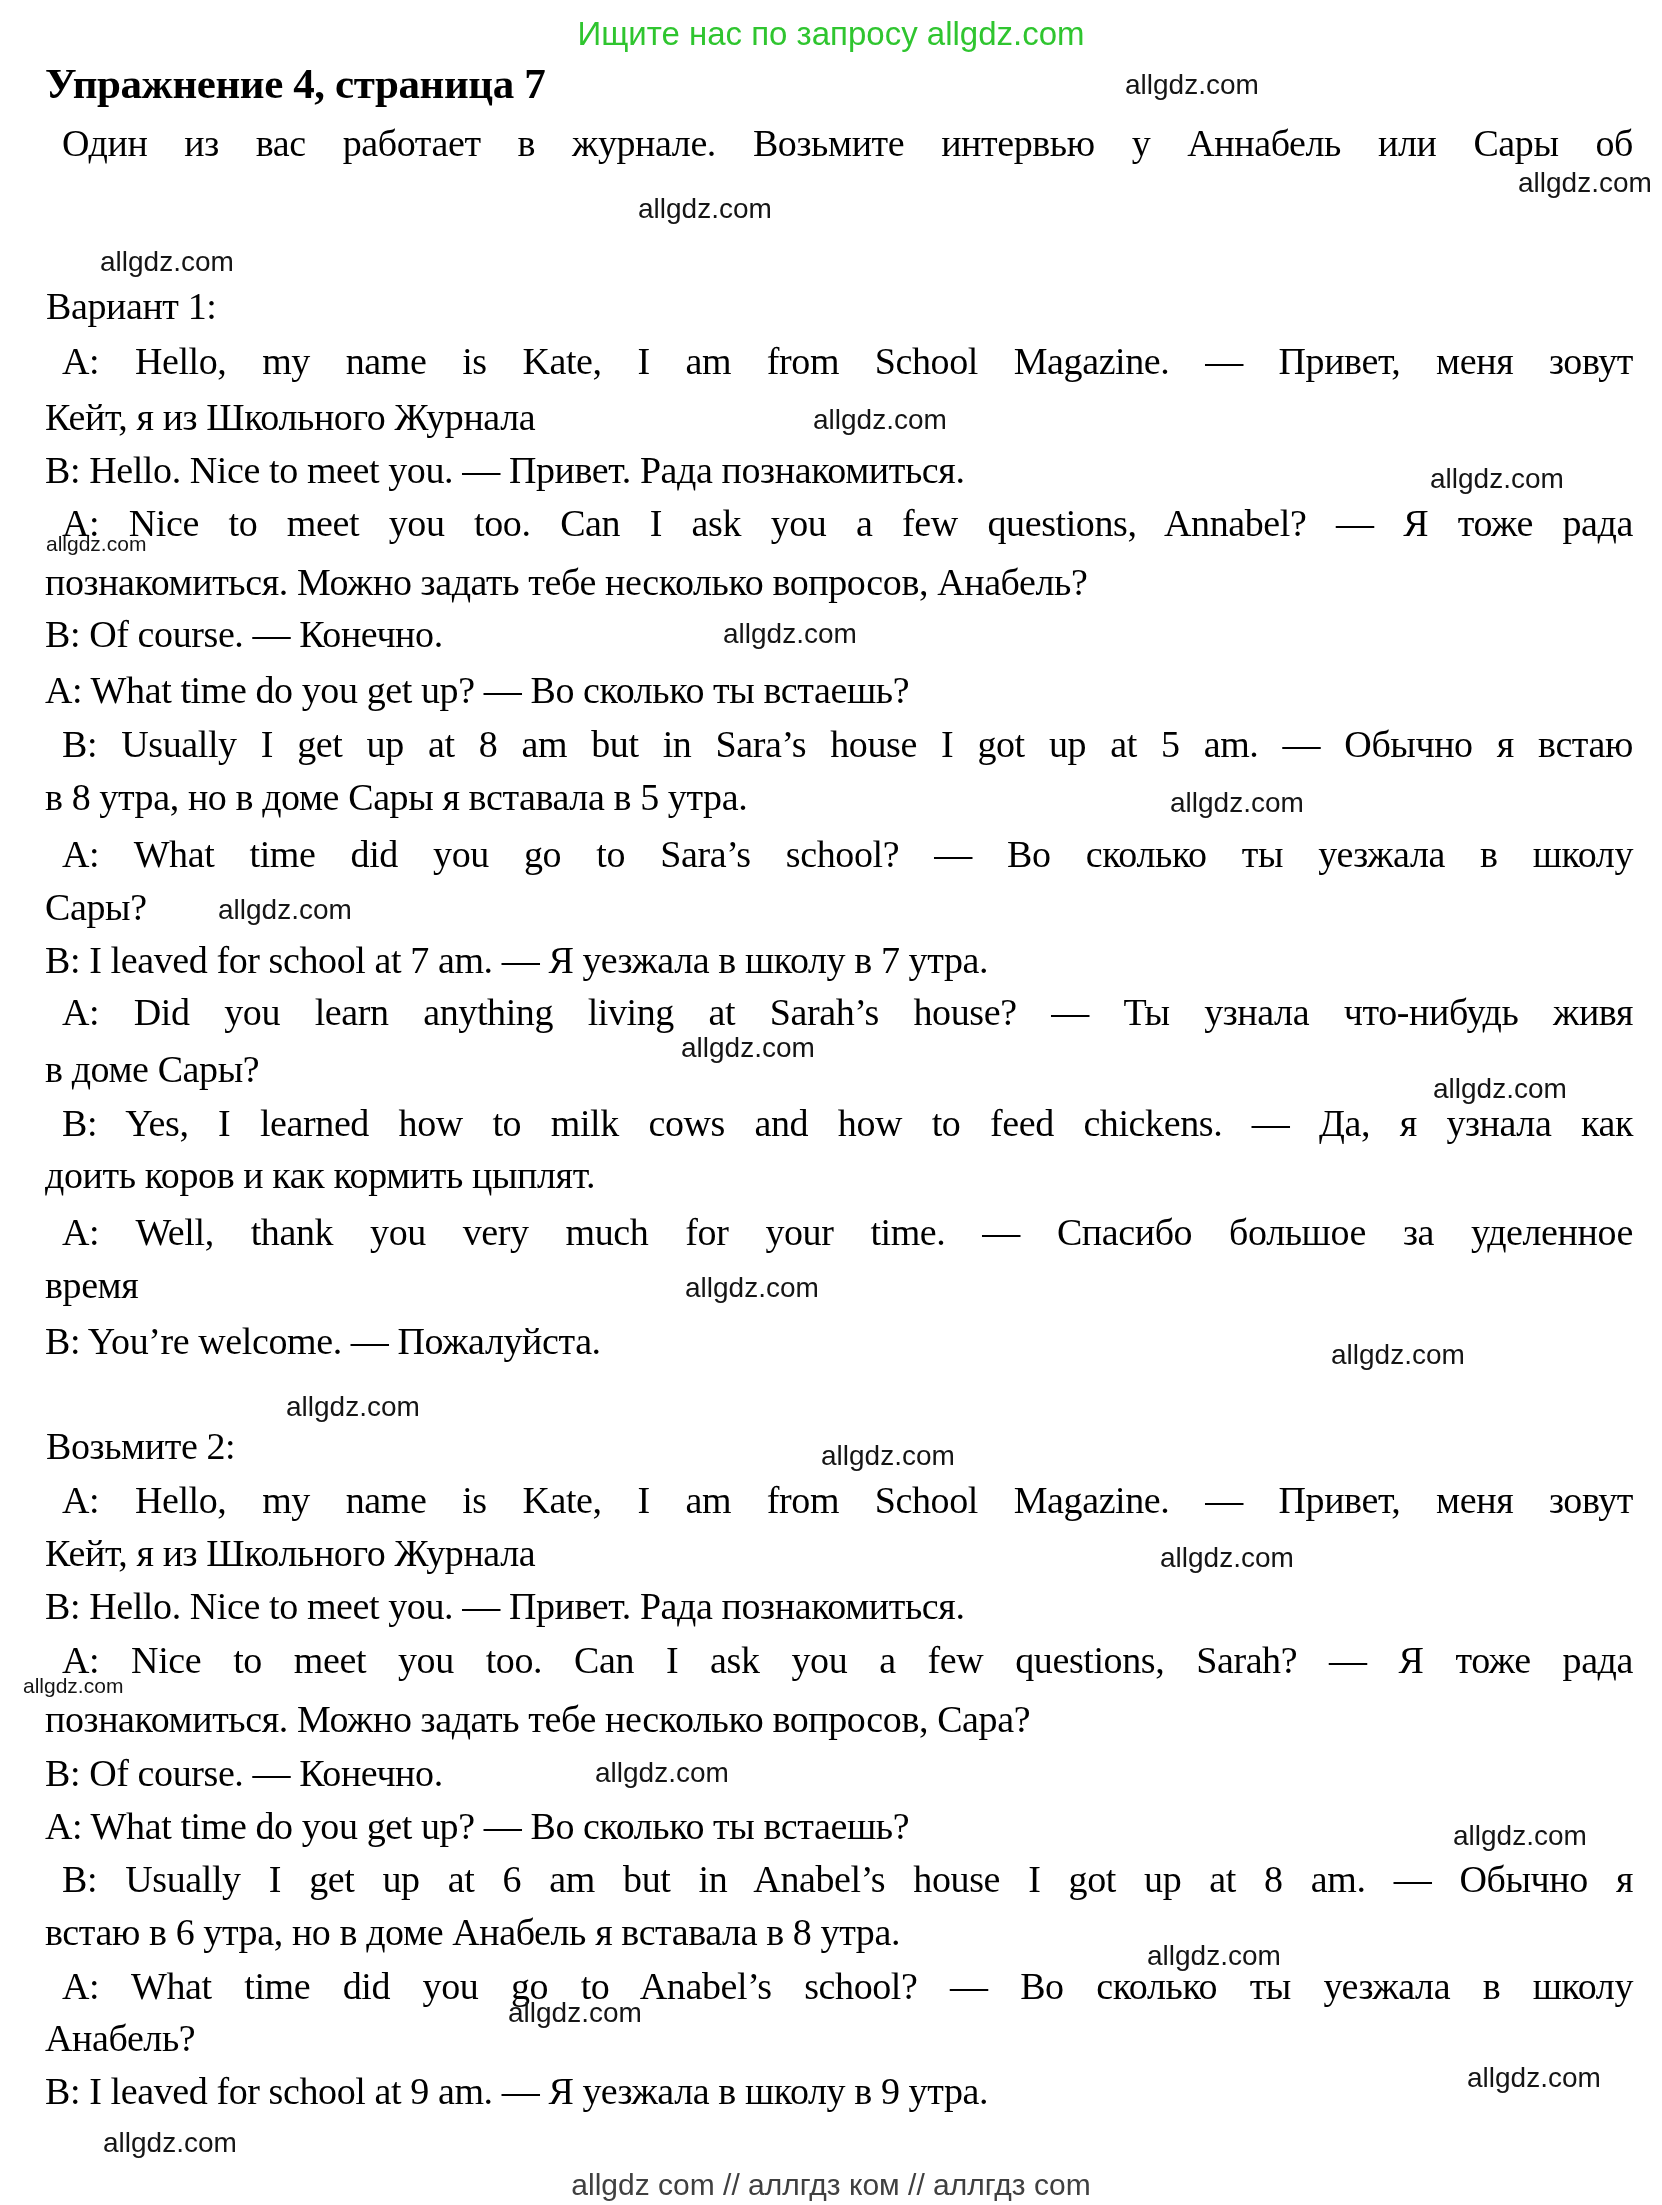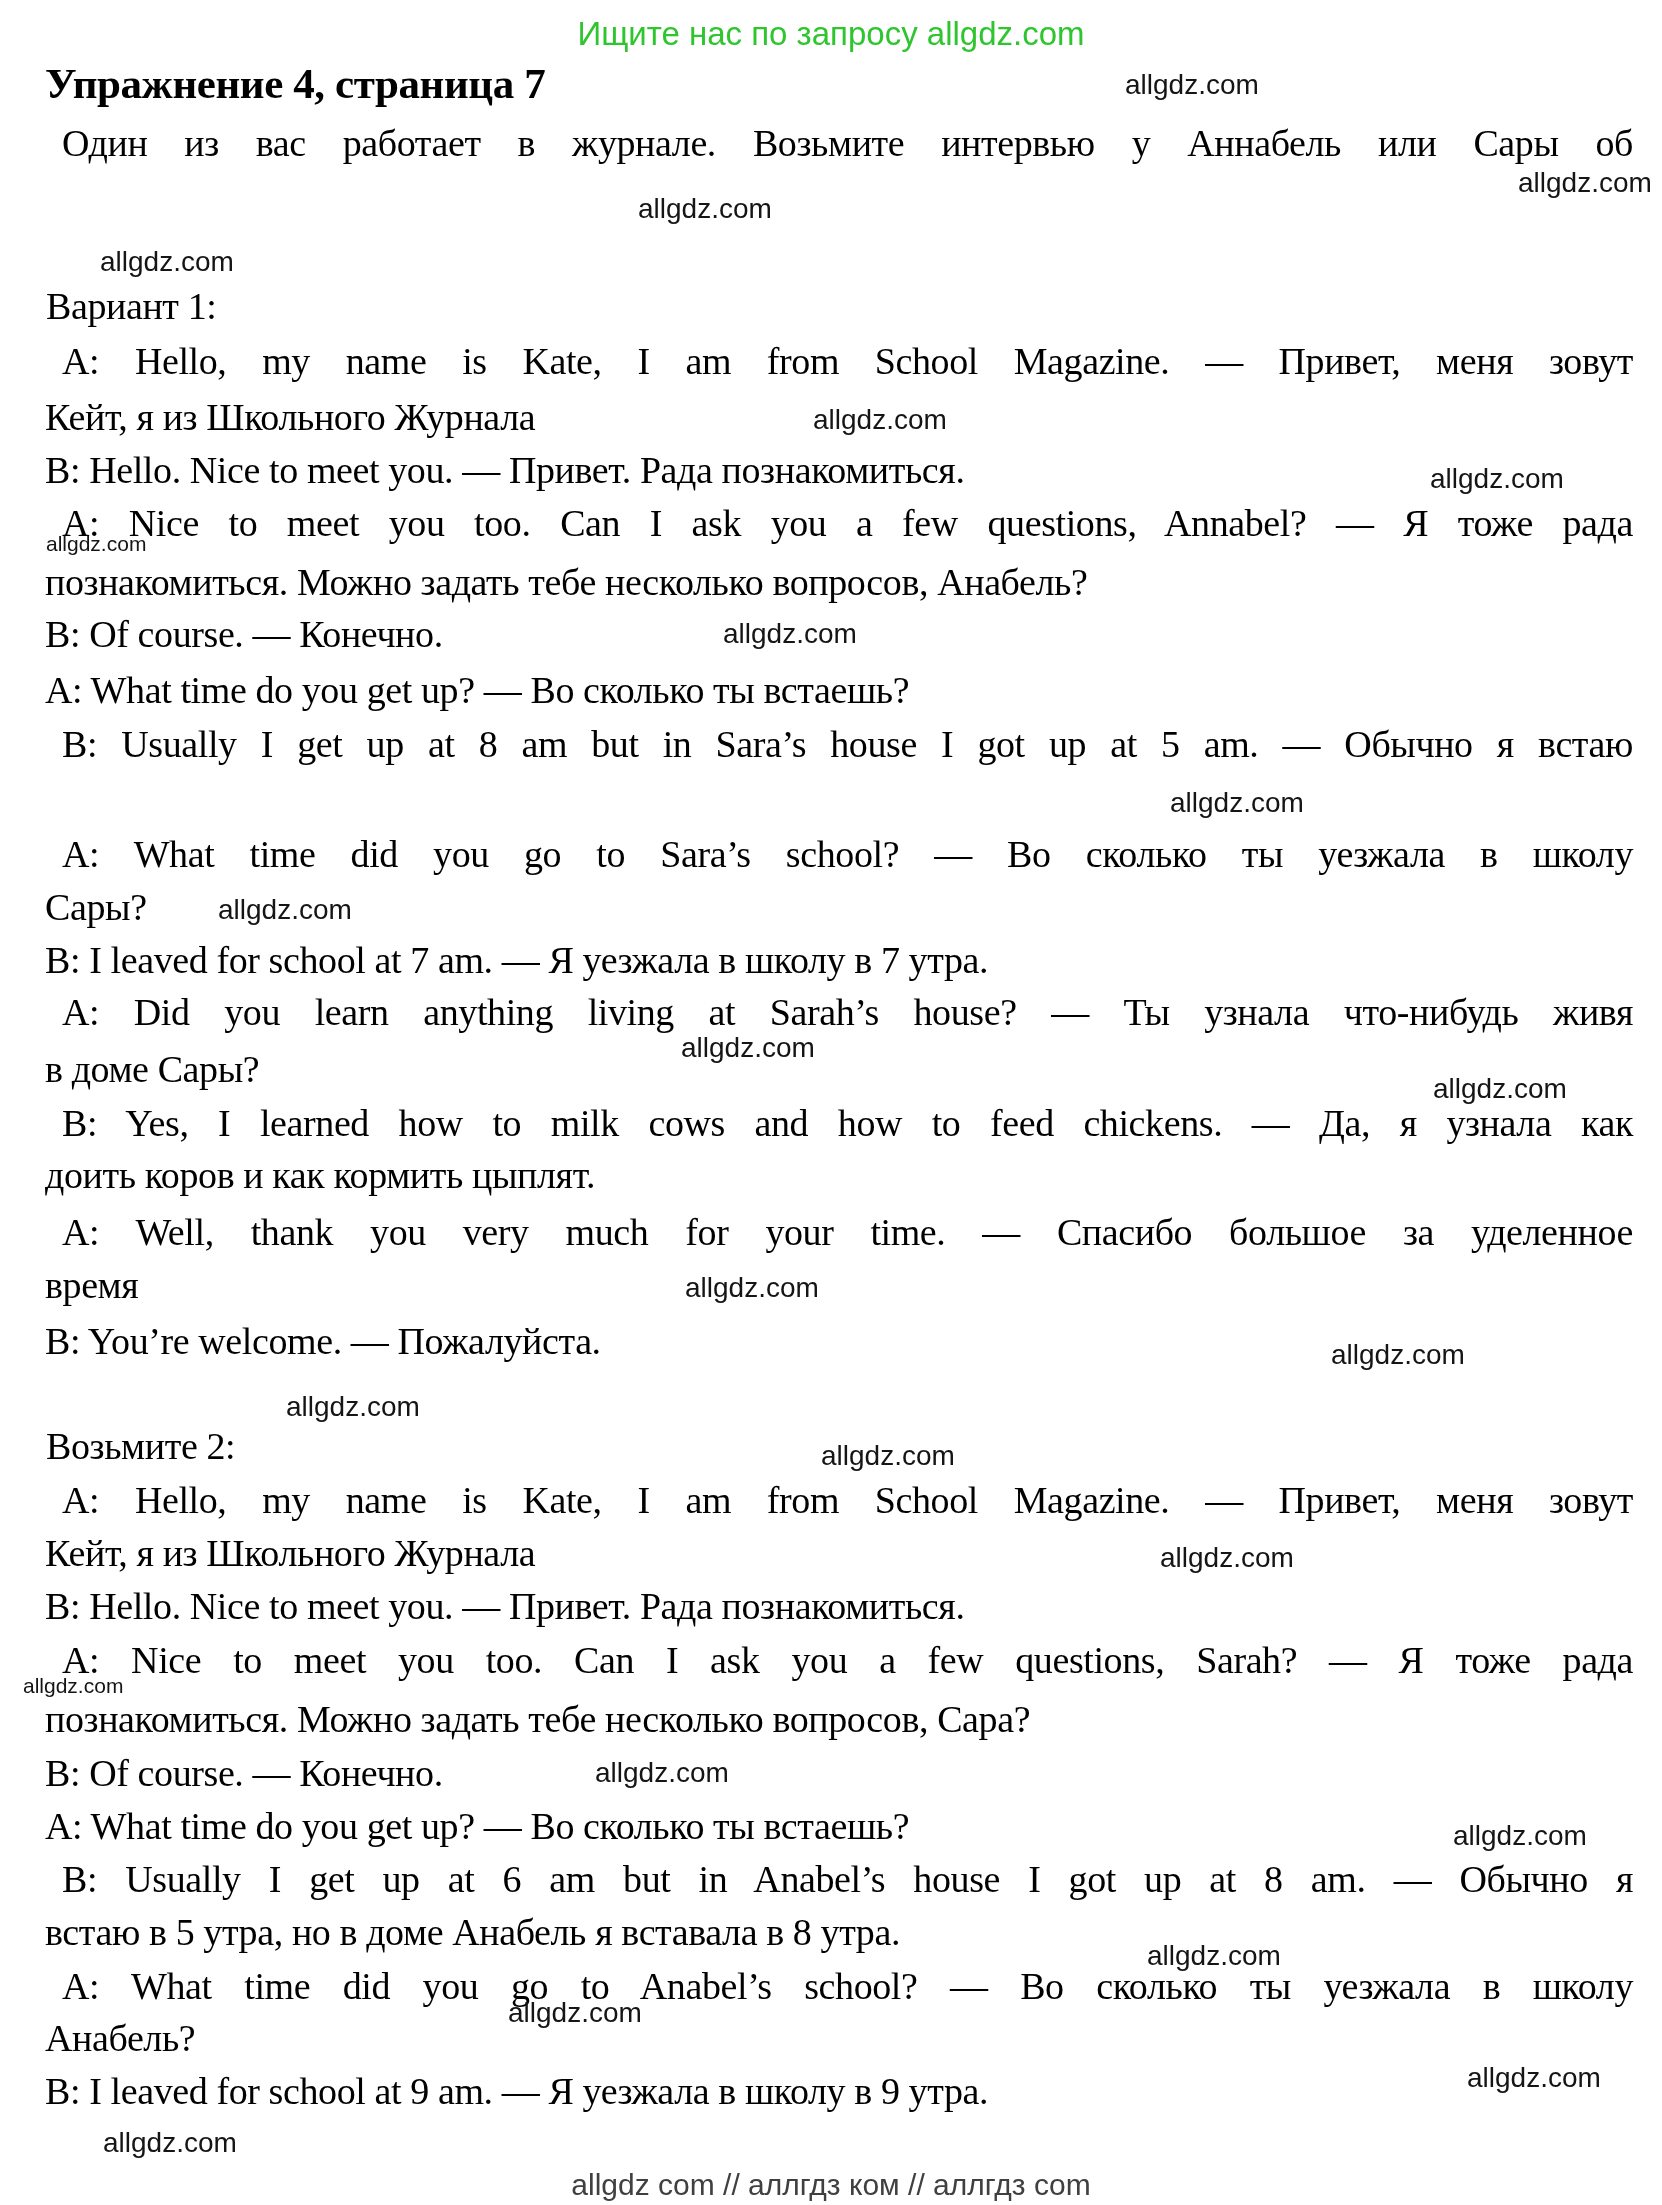--- a/index.html
+++ b/index.html
@@ -82,20 +82,21 @@
   <div class="vlabel" style="top:284px">Вариант 1:</div>
 
   <div class="line fill" style="top:340px">A: Hello, my name is Kate, I am from School Magazine. — Привет, меня зовут</div>
   <div class="line" style="top:396px">Кейт, я из Школьного Журнала</div>
   <div class="line" style="top:449px">B: Hello. Nice to meet you. — Привет. Рада познакомиться.</div>
   <div class="line fill" style="top:502px">A: Nice to meet you too. Can I ask you a few questions, Annabel? — Я тоже рада</div>
   <div class="line" style="top:561px">познакомиться. Можно задать тебе несколько вопросов, Анабель?</div>
   <div class="line" style="top:613px">B: Of course. — Конечно.</div>
   <div class="line" style="top:669px">A: What time do you get up? — Во сколько ты встаешь?</div>
   <div class="line fill" style="top:723px">B: Usually I get up at 8 am but in Sara’s house I got up at 5 am. — Обычно я встаю</div>
+  <div class="line" style="top:776px">в 8 утра, но в доме Сары я вставала в 5 утра.</div>
   <div class="line fill" style="top:833px">A: What time did you go to Sara’s school? — Во сколько ты уезжала в школу</div>
   <div class="line" style="top:886px">Сары?</div>
   <div class="line" style="top:939px">B: I leaved for school at 7 am. — Я уезжала в школу в 7 утра.</div>
   <div class="line fill" style="top:991px">A: Did you learn anything living at Sarah’s house? — Ты узнала что-нибудь живя</div>
   <div class="line" style="top:1048px">в доме Сары?</div>
   <div class="line fill" style="top:1102px">B: Yes, I learned how to milk cows and how to feed chickens. — Да, я узнала как</div>
   <div class="line" style="top:1154px">доить коров и как кормить цыплят.</div>
   <div class="line fill" style="top:1211px">A: Well, thank you very much for your time. — Спасибо большое за уделенное</div>
   <div class="line" style="top:1264px">время</div>
   <div class="line" style="top:1320px">B: You’re welcome. — Пожалуйста.</div>
@@ -103,21 +104,21 @@
   <div class="vlabel" style="top:1424px">Возьмите 2:</div>
 
   <div class="line fill" style="top:1479px">A: Hello, my name is Kate, I am from School Magazine. — Привет, меня зовут</div>
   <div class="line" style="top:1532px">Кейт, я из Школьного Журнала</div>
   <div class="line" style="top:1585px">B: Hello. Nice to meet you. — Привет. Рада познакомиться.</div>
   <div class="line fill" style="top:1639px">A: Nice to meet you too. Can I ask you a few questions, Sarah? — Я тоже рада</div>
   <div class="line" style="top:1698px">познакомиться. Можно задать тебе несколько вопросов, Сара?</div>
   <div class="line" style="top:1752px">B: Of course. — Конечно.</div>
   <div class="line" style="top:1805px">A: What time do you get up? — Во сколько ты встаешь?</div>
   <div class="line fill" style="top:1858px">B: Usually I get up at 6 am but in Anabel’s house I got up at 8 am. — Обычно я</div>
-  <div class="line" style="top:1911px">встаю в 5 утра, но в доме Анабель я вставала в 8 утра.</div>
+  <div class="line" style="top:1911px">встаю в 6 утра, но в доме Анабель я вставала в 8 утра.</div>
   <div class="line fill" style="top:1965px">A: What time did you go to Anabel’s school? — Во сколько ты уезжала в школу</div>
   <div class="line" style="top:2017px">Анабель?</div>
   <div class="line" style="top:2070px">B: I leaved for school at 9 am. — Я уезжала в школу в 9 утра.</div>
 
   <span class="wm" style="left:1125px; top:69px">allgdz.com</span>
   <span class="wm" style="left:1518px; top:167px">allgdz.com</span>
   <span class="wm" style="left:638px;  top:193px">allgdz.com</span>
   <span class="wm" style="left:100px;  top:246px">allgdz.com</span>
   <span class="wm" style="left:813px; top:404px">allgdz.com</span>
   <span class="wm" style="left:1430px; top:463px">allgdz.com</span>

